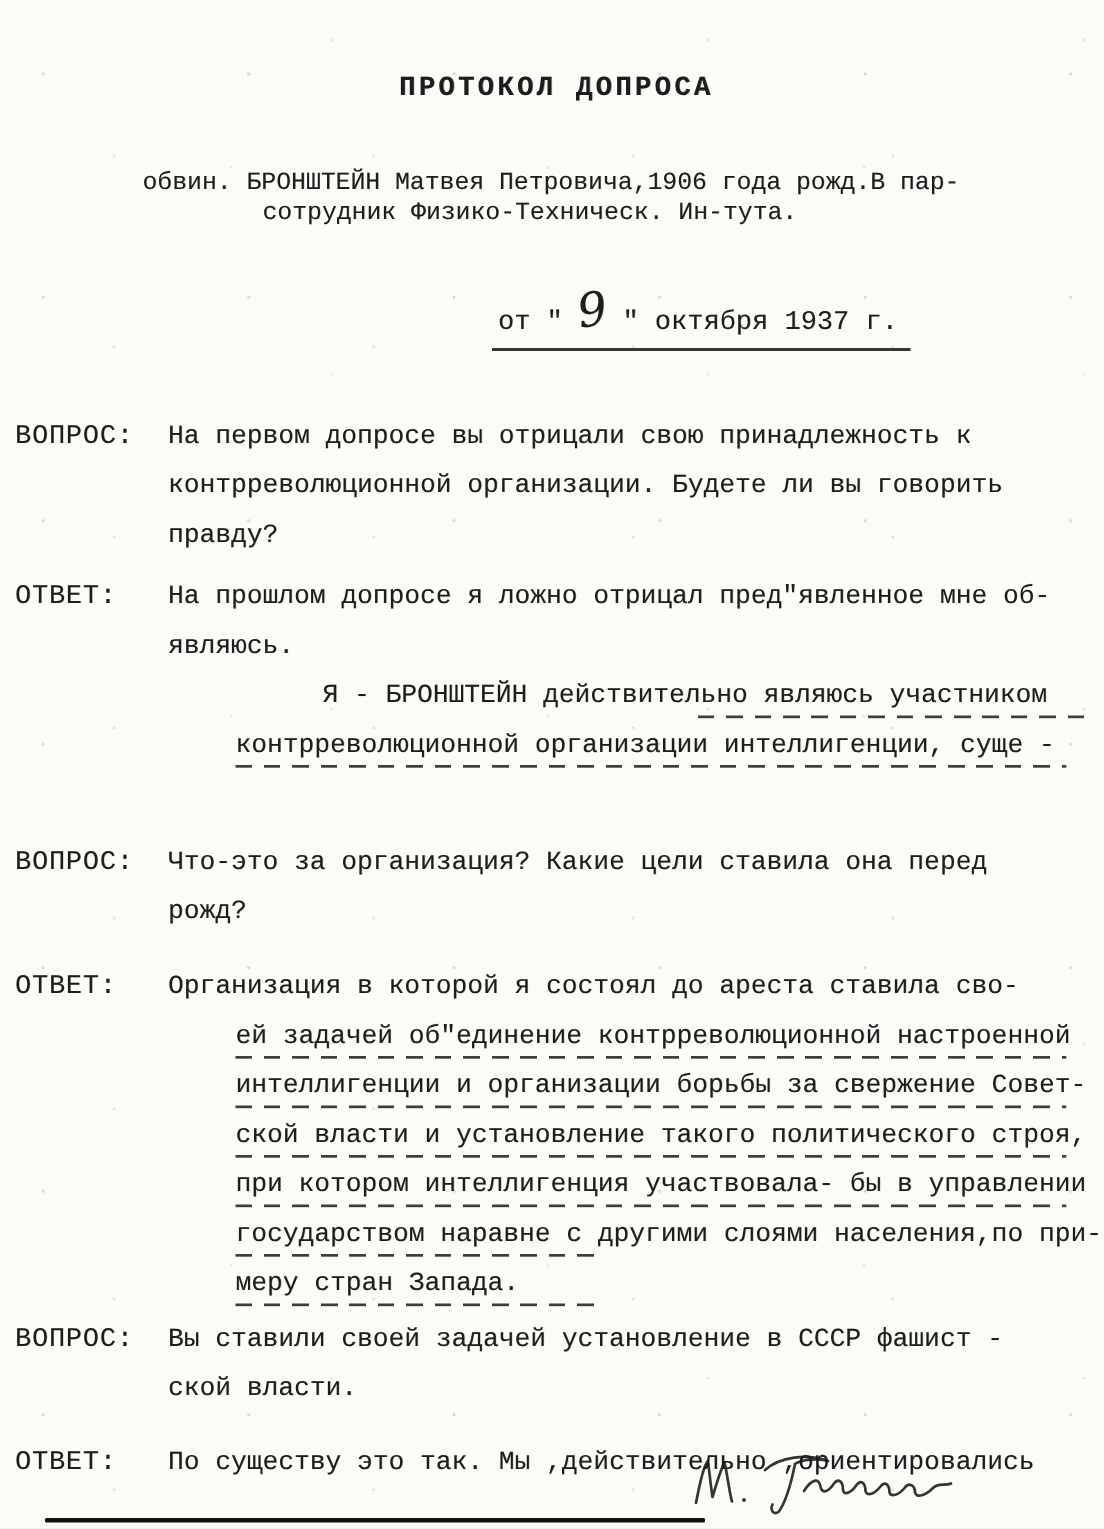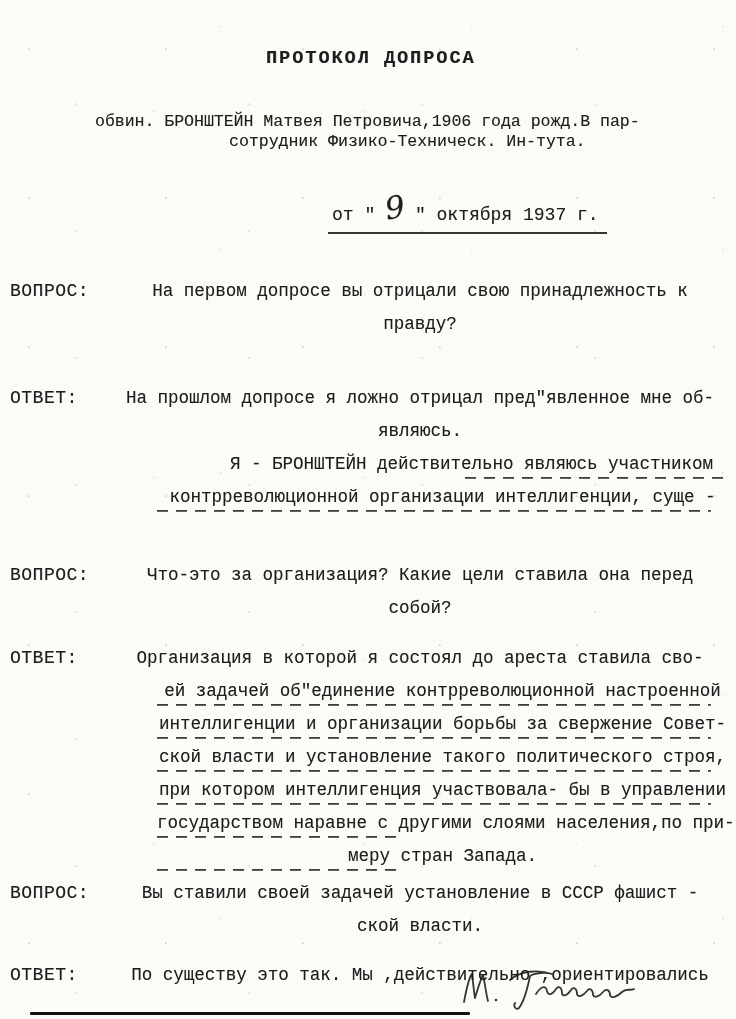--- a/index.html
+++ b/index.html
@@ -4,21 +4,20 @@
 <style>
   html,body{margin:0;padding:0;background:#e8e8e6;}
   .page{
     position:relative;
     width:736px;height:1019px;
     margin:0 auto;
     background:var(--paper,#fbfbf8);
     overflow:hidden;
     font-family:"Liberation Mono","DejaVu Sans Mono",monospace;
     color:var(--ink,#1d1d1d);
-    text-align:center;
   }
   
   .page::before{
     content:"";position:absolute;inset:0;pointer-events:none;
     background-image:
       radial-gradient(circle at 21% 33%, rgba(20,20,20,.16) .6px, transparent 1.4px),
       radial-gradient(circle at 73% 61%, rgba(20,20,20,.11) .5px, transparent 1.2px),
       radial-gradient(circle at 44% 82%, rgba(20,20,20,.13) .5px, transparent 1.3px),
       radial-gradient(circle at 88% 12%, rgba(20,20,20,.10) .5px, transparent 1.2px);
     background-size:137px 149px, 211px 183px, 173px 127px, 251px 223px;
@@ -95,37 +94,38 @@
     <span>от "</span>
     <span class="day">9</span>
     <span>" октября 1937 г.</span>
   </div>
 
   <div>
       <div class="qa-block" style="top: 275px;">
         <div class="qa-label">ВОПРОС:</div>
         <div class="qa-body">
           <div class="line">На первом допросе вы отрицали свою принадлежность к</div>
+          <div class="line">контрреволюционной организации. Будете ли вы говорить</div>
           <div class="line">правду?</div>
         </div>
       </div>
       <div class="qa-block" style="top: 382px;">
         <div class="qa-label">ОТВЕТ:</div>
         <div class="qa-body">
           <div class="line">На прошлом допросе я ложно отрицал пред"явленное мне об-</div>
           <div class="line">являюсь.</div>
           <div class="line u-right indent">Я - БРОНШТЕЙН действительно являюсь участником</div>
           <div class="line u-full">контрреволюционной организации интеллигенции, суще -</div>
         </div>
       </div>
       <div class="qa-block" style="top: 559px;">
         <div class="qa-label">ВОПРОС:</div>
         <div class="qa-body">
           <div class="line">Что-это за организация? Какие цели ставила она перед</div>
-          <div class="line">собой?</div>
+          <div class="line">рожд?</div>
         </div>
       </div>
       <div class="qa-block" style="top: 642px;">
         <div class="qa-label">ОТВЕТ:</div>
         <div class="qa-body">
           <div class="line">Организация в которой я состоял до ареста ставила сво-</div>
           <div class="line u-full">ей задачей об"единение контрреволюционной настроенной</div>
           <div class="line u-full">интеллигенции и организации борьбы за свержение Совет-</div>
           <div class="line u-full">ской власти и установление такого политического строя,</div>
           <div class="line u-full">при котором интеллигенция участвовала- бы в управлении</div>

